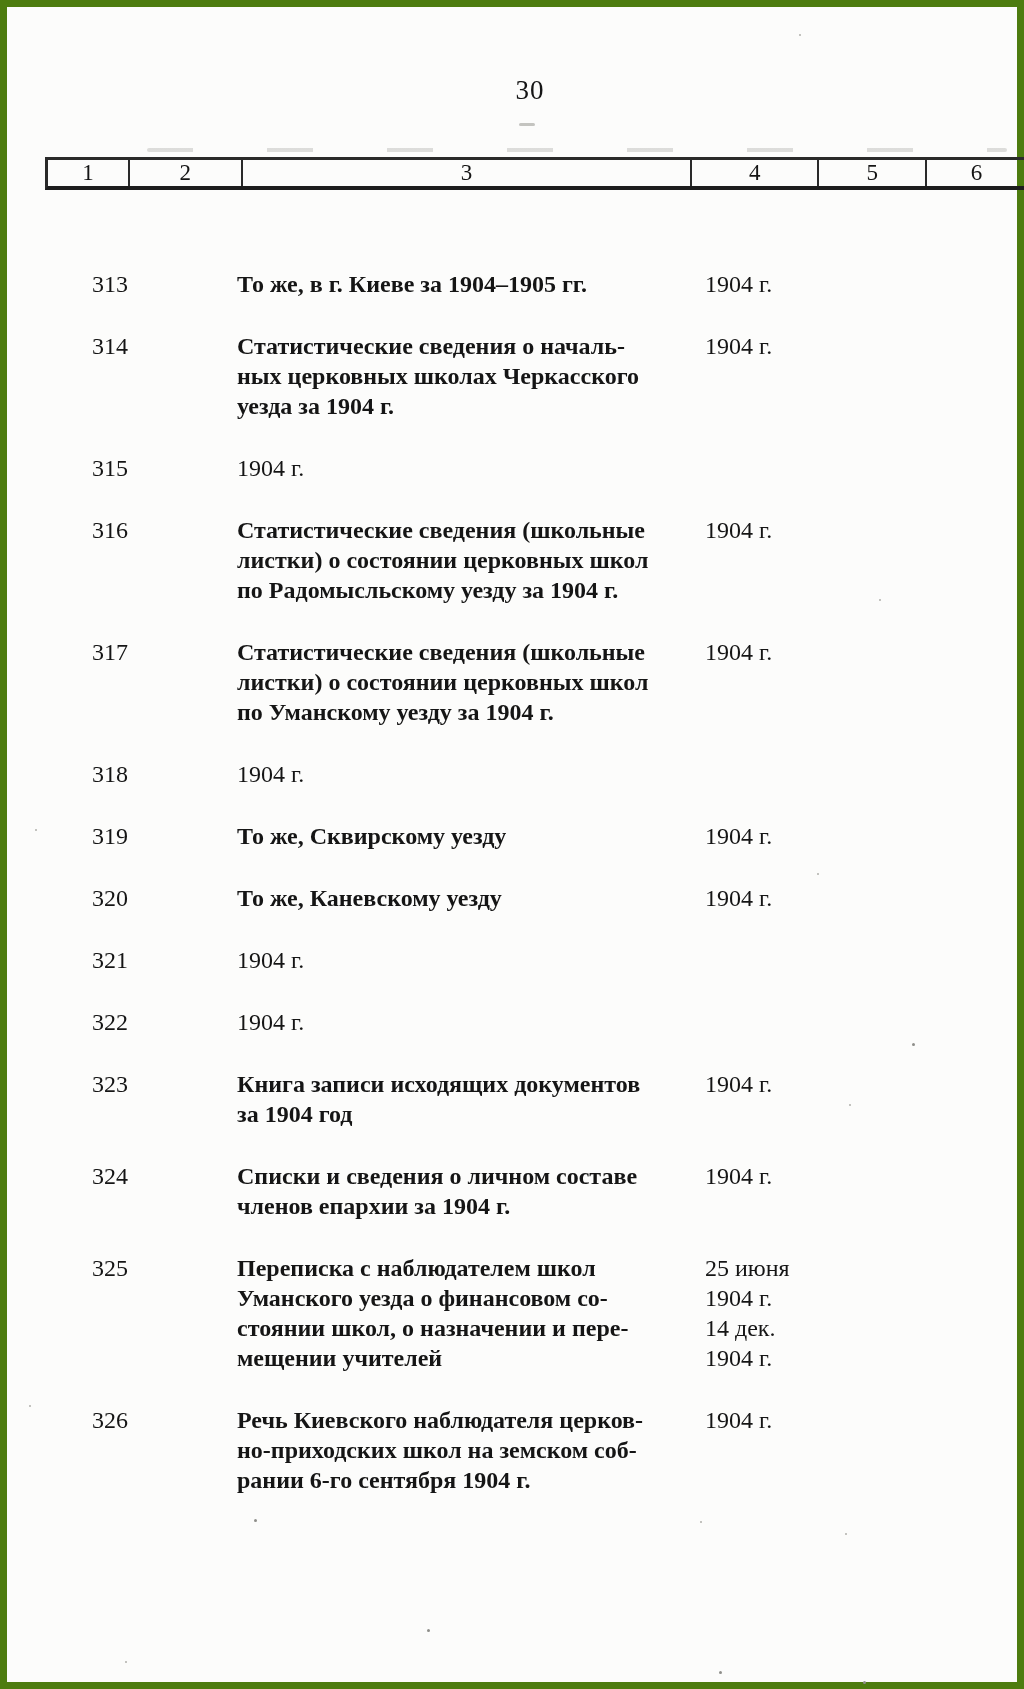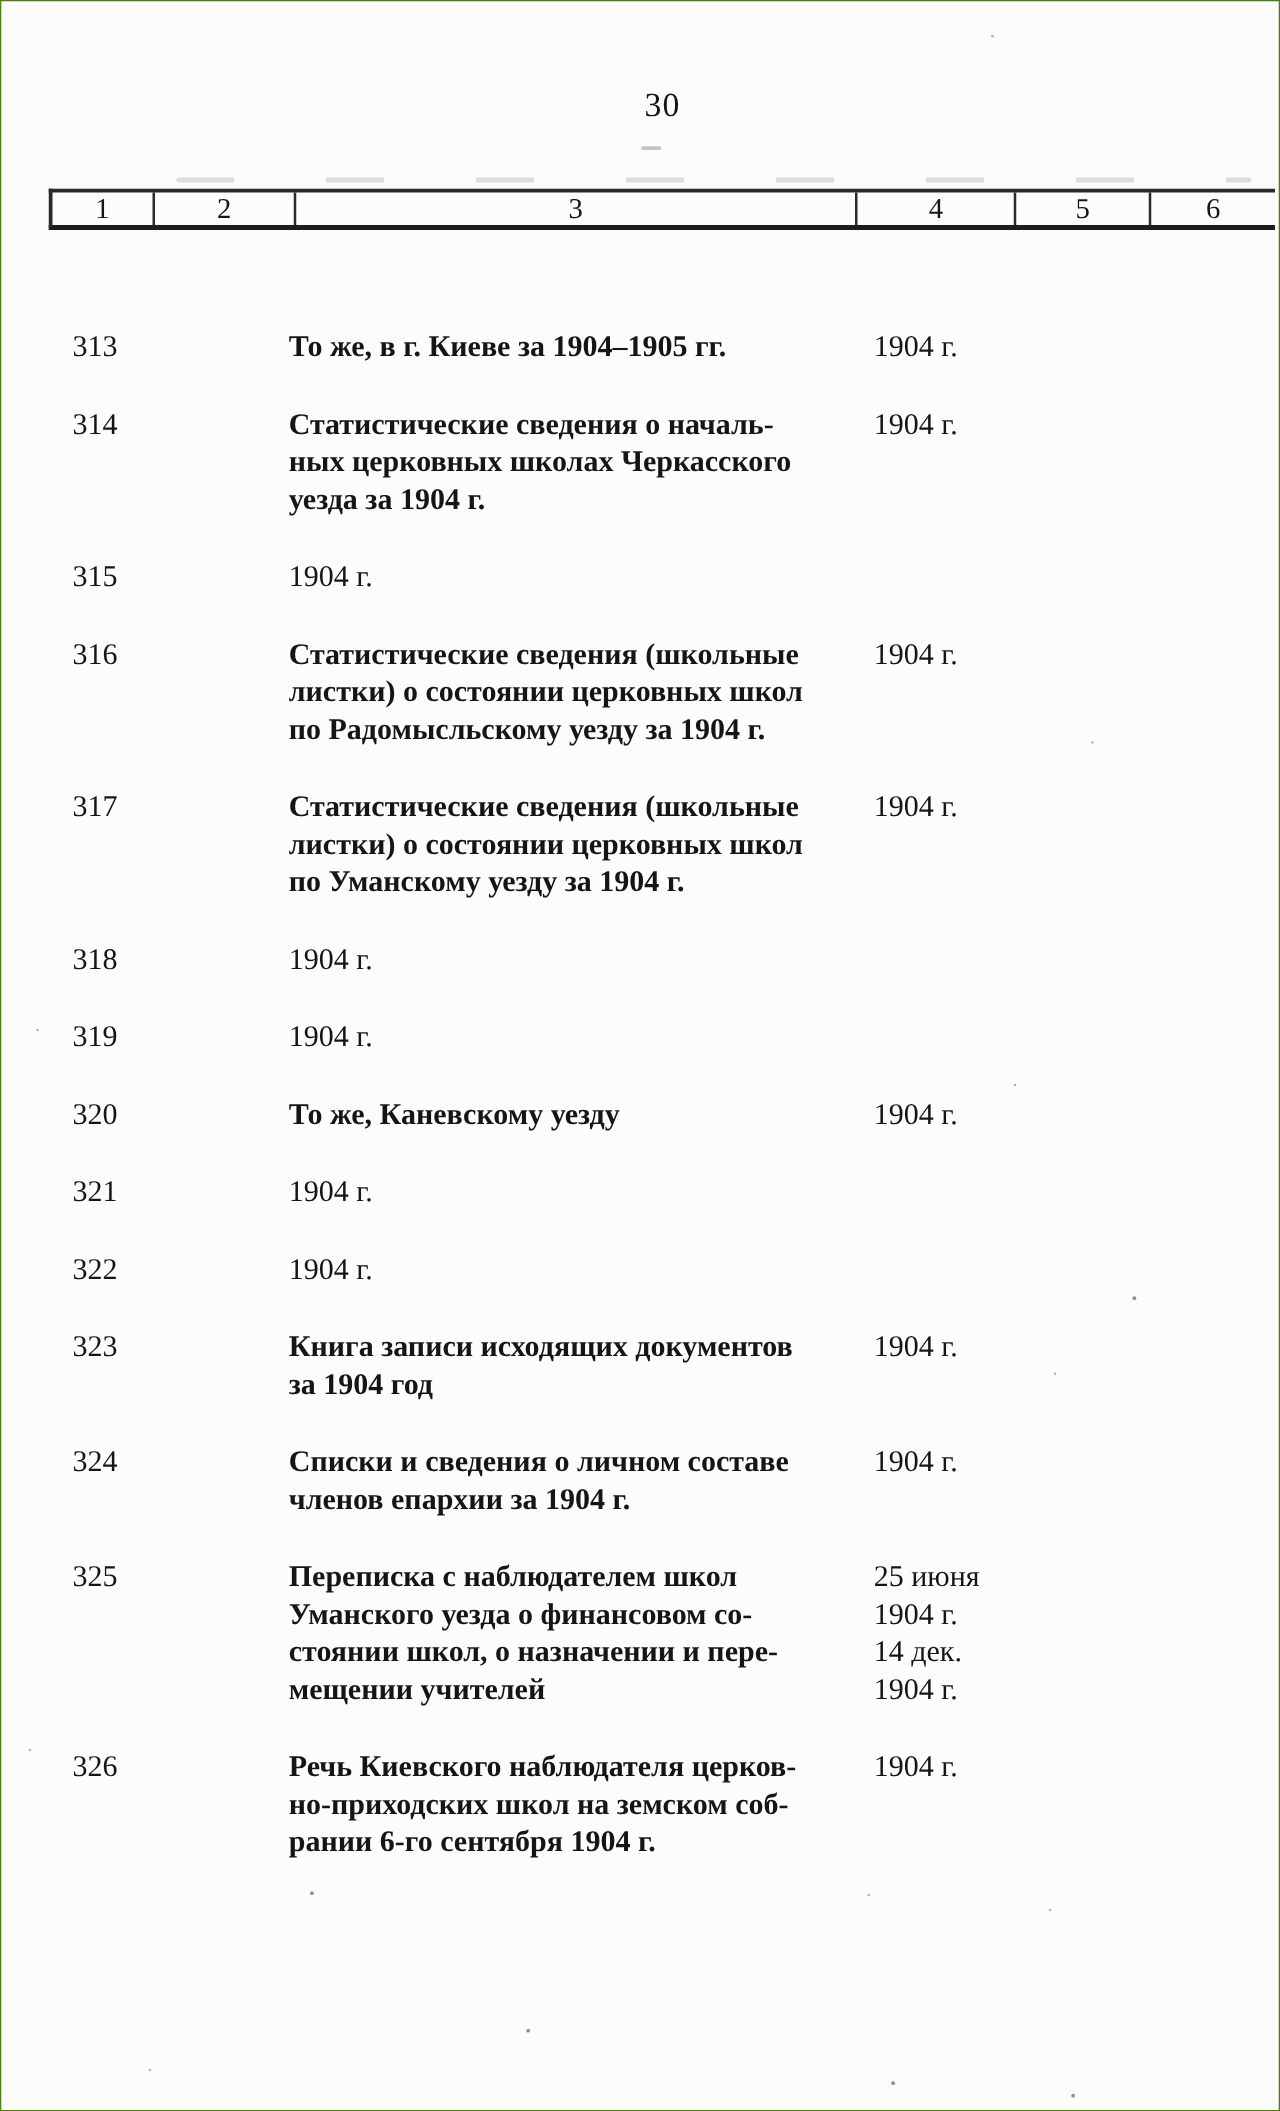--- a/index.html
+++ b/index.html
@@ -6,21 +6,21 @@
   body{
     width:1024px;height:1689px;
     background:#f4f4f2;
     font-family:"Liberation Serif","DejaVu Serif",serif;
     position:relative;
     overflow:hidden;
   }
   .page{
     position:absolute;inset:0;
     background:#fcfcfb;
-    border:1px solid #4d7c0f;
+    border:7px solid #4d7c0f;
     color:#151515;
   }
   .page-number{
     position:absolute;top:68px;left:0;width:100%;
     text-align:center;text-indent:36px;
     font-size:27px;letter-spacing:1px;
   }
   
   .thead{
     position:absolute;left:38px;top:150px;width:981px;height:33px;
@@ -54,21 +54,21 @@
   .rows{
     position:absolute;left:0;top:262px;width:1024px;
   }
   .row{
     display:grid;
     grid-template-columns:230px 468px 1fr;
     align-items:start;
     margin-bottom:32px;
     font-size:24px;line-height:30px;
   }
-  .num{padding-left:57px;}
+  .num{padding-left:85px;}
   .desc{white-space:nowrap;font-weight:bold;}
   .date{white-space:nowrap;}
   
   .speck{position:absolute;background:#8e8e8a;border-radius:50%;}
   .s2{width:3px;height:3px;}
   .s1{width:2px;height:2px;opacity:.7;}
 </style>
 </head>
 <body>
 
@@ -119,20 +119,21 @@
     <div class="date">1904 г.</div>
   </div>
 
   <div class="row">
     <div class="num">318</div>
     <div class="date">1904 г.</div>
   </div>
 
   <div class="row">
     <div class="num">319</div>
+    <div class="desc">То же, Сквирскому уезду</div>
     <div class="date">1904 г.</div>
   </div>
 
   <div class="row">
     <div class="num">320</div>
     <div class="desc">То же, Каневскому уезду</div>
     <div class="date">1904 г.</div>
   </div>
 
   <div class="row">

